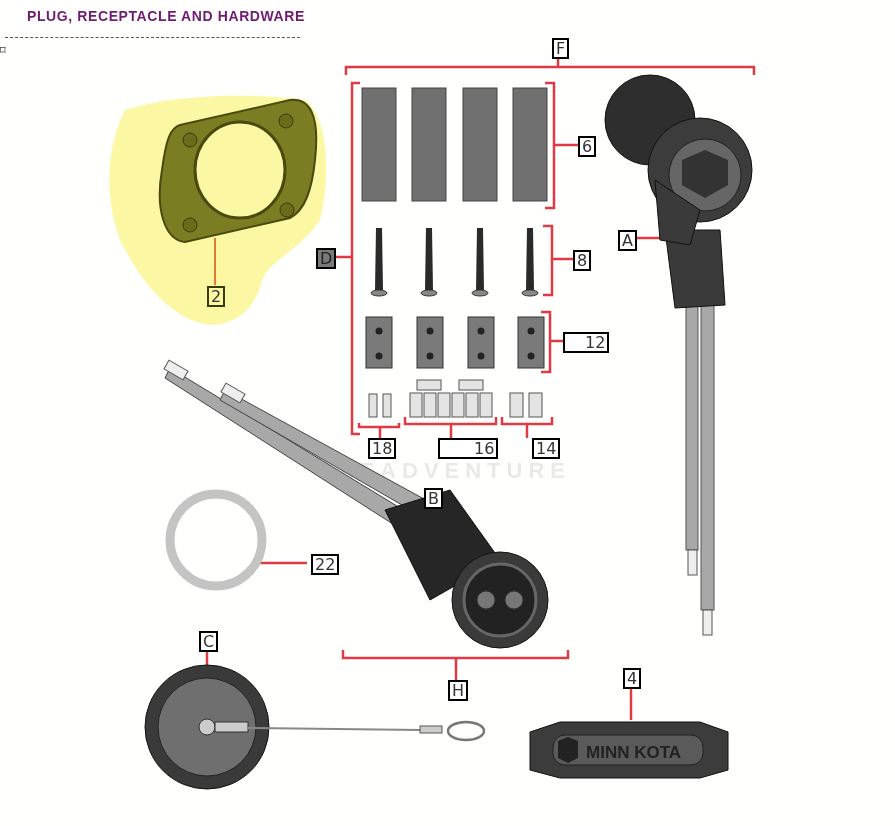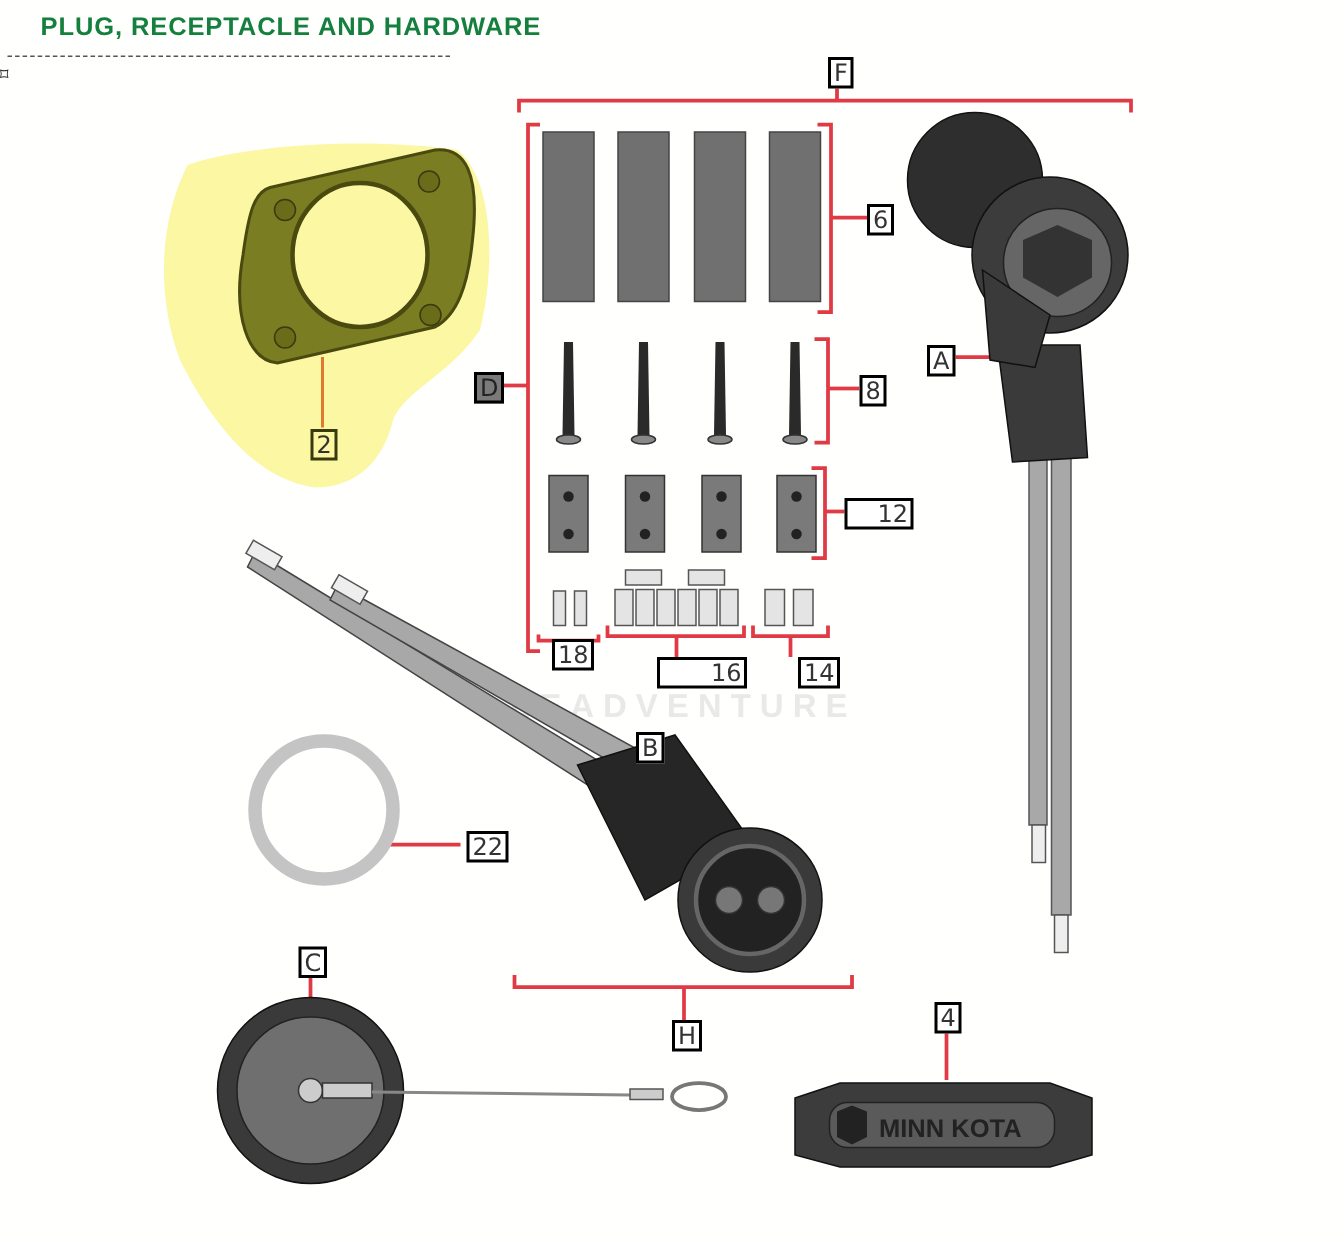--- a/index.html
+++ b/index.html
@@ -1,17 +1,17 @@
 <!DOCTYPE html>
 <html><head>
 <meta charset="utf-8">
 <style>
   html, body { margin:0; padding:0; background:#fffffe; }
   body { width:895px; height:826px; position:relative; overflow:hidden; font-family:"Liberation Sans", sans-serif; }
-  .title { position:absolute; left:5px; top:8px; font-size:17px; letter-spacing:0.6px; color:#15803d; font-weight:600;padding-left:22px; }
+  .title { position:absolute; left:5px; top:8px; font-size:14px; letter-spacing:0.6px; color:#701a75; font-weight:600;padding-left:22px; }
   .rule { position:absolute; left:5px; top:37px; width:295px; border-top:1px dashed #555; }
   .corner-icon { position:absolute; left:0px; top:44px; width:9px; height:12px; font-size:11px; line-height:12px; color:#222; }
   svg.diagram { position:absolute; left:0; top:0; }
   .lbl { position:absolute; border:2px solid #000; background:#fff; font-size:16px; line-height:17px; padding:0 2px; color:#333; font-family:"DejaVu Sans", sans-serif; text-align:center; }
   .lbl.dark { background:#7a7a7a; color:#222; }
   .lbl.hl { background:#fbf7a3; border-color:#3a3a10; color:#333; }
   .watermark { position:absolute; left:340px; top:458px; font-size:22px; letter-spacing:6px; color:#e9e9e9; font-weight:700; }
 </style>
 </head>
 <body>
@@ -178,21 +178,21 @@
     <path d="M558 741 L568 737 L578 741 L578 758 L568 763 L558 758 Z" fill="#222"></path>
   </g>
 </svg>
 
 <div class="lbl" style="left:552px;top:38px;">F</div>
 <div class="lbl" style="left:578px;top:136px;">6</div>
 <div class="lbl" style="left:618px;top:230px;">A</div>
 <div class="lbl dark" style="left:316px;top:248px;">D</div>
 <div class="lbl" style="left:573px;top:250px;">8</div>
 <div class="lbl" style="left:563px;top:332px;padding-left:20px;">12</div>
-<div class="lbl" style="left:368px;top:426px;">18</div>
+<div class="lbl" style="left:368px;top:438px;">18</div>
 <div class="lbl" style="left:438px;top:438px;padding-left:34px;">16</div>
 <div class="lbl" style="left:514px;top:438px;margin-left:18px;">14</div>
 <div class="lbl hl" style="left:207px;top:286px;">2</div>
 <div class="lbl" style="left:424px;top:488px;">B</div>
 <div class="lbl" style="left:311px;top:554px;text-align:center;">22</div>
 <div class="lbl" style="left:448px;top:680px;">H</div>
 <div class="lbl" style="left:199px;top:631px;">C</div>
 <div class="lbl" style="left:623px;top:668px;">4</div>
 
 </body></html>

